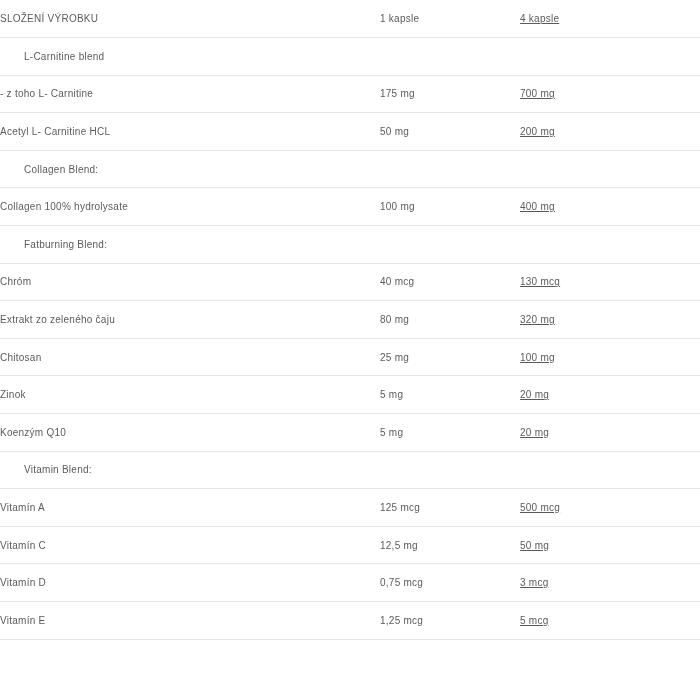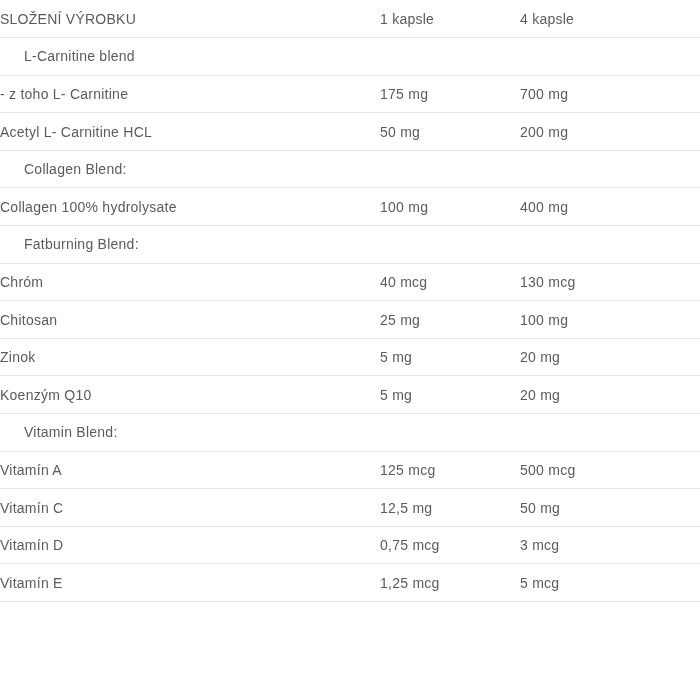--- a/index.html
+++ b/index.html
@@ -29,39 +29,40 @@
   table.ingredients tr {
     border-bottom: 1px solid #e6e6e6;
   }
   table.ingredients tr:last-child {
     border-bottom: 1px solid #e6e6e6;
   }
   table.ingredients td {
     padding: 0;
     height: 37.6px;
     vertical-align: middle;
-    font-size: 14px;
+    font-size: 10px;
     letter-spacing: 0.25px;
     color: #5b5b5d;
     font-weight: 400;
     white-space: nowrap;
     overflow: hidden;
   }
   td.c-name {
     width: 380px;
     padding-left: 23px;
     box-sizing: border-box;
   }
   td.c-one {
     width: 140px;
     box-sizing: border-box;
   }
   td.c-four {
     width: 180px;
     box-sizing: border-box;
+    text-decoration: underline;
   }
   tr.head td {
     color: #5b5b5d;
   }
   tr.group td.c-name {
     color: #5b5b5d;
     padding-left: 24px;
   }
 </style>
 </head>
@@ -104,20 +105,25 @@
           <td class="c-name">Fatburning Blend:</td>
           <td class="c-one"></td>
           <td class="c-four"></td>
         </tr>
         <tr class="item">
           <td class="c-name">Chróm</td>
           <td class="c-one">40 mcg</td>
           <td class="c-four">130 mcg</td>
         </tr>
         <tr class="item">
+          <td class="c-name">Extrakt zo zeleného čaju</td>
+          <td class="c-one">80 mg</td>
+          <td class="c-four">320 mg</td>
+        </tr>
+        <tr class="item">
           <td class="c-name">Chitosan</td>
           <td class="c-one">25 mg</td>
           <td class="c-four">100 mg</td>
         </tr>
         <tr class="item">
           <td class="c-name">Zinok</td>
           <td class="c-one">5 mg</td>
           <td class="c-four">20 mg</td>
         </tr>
         <tr class="item">

